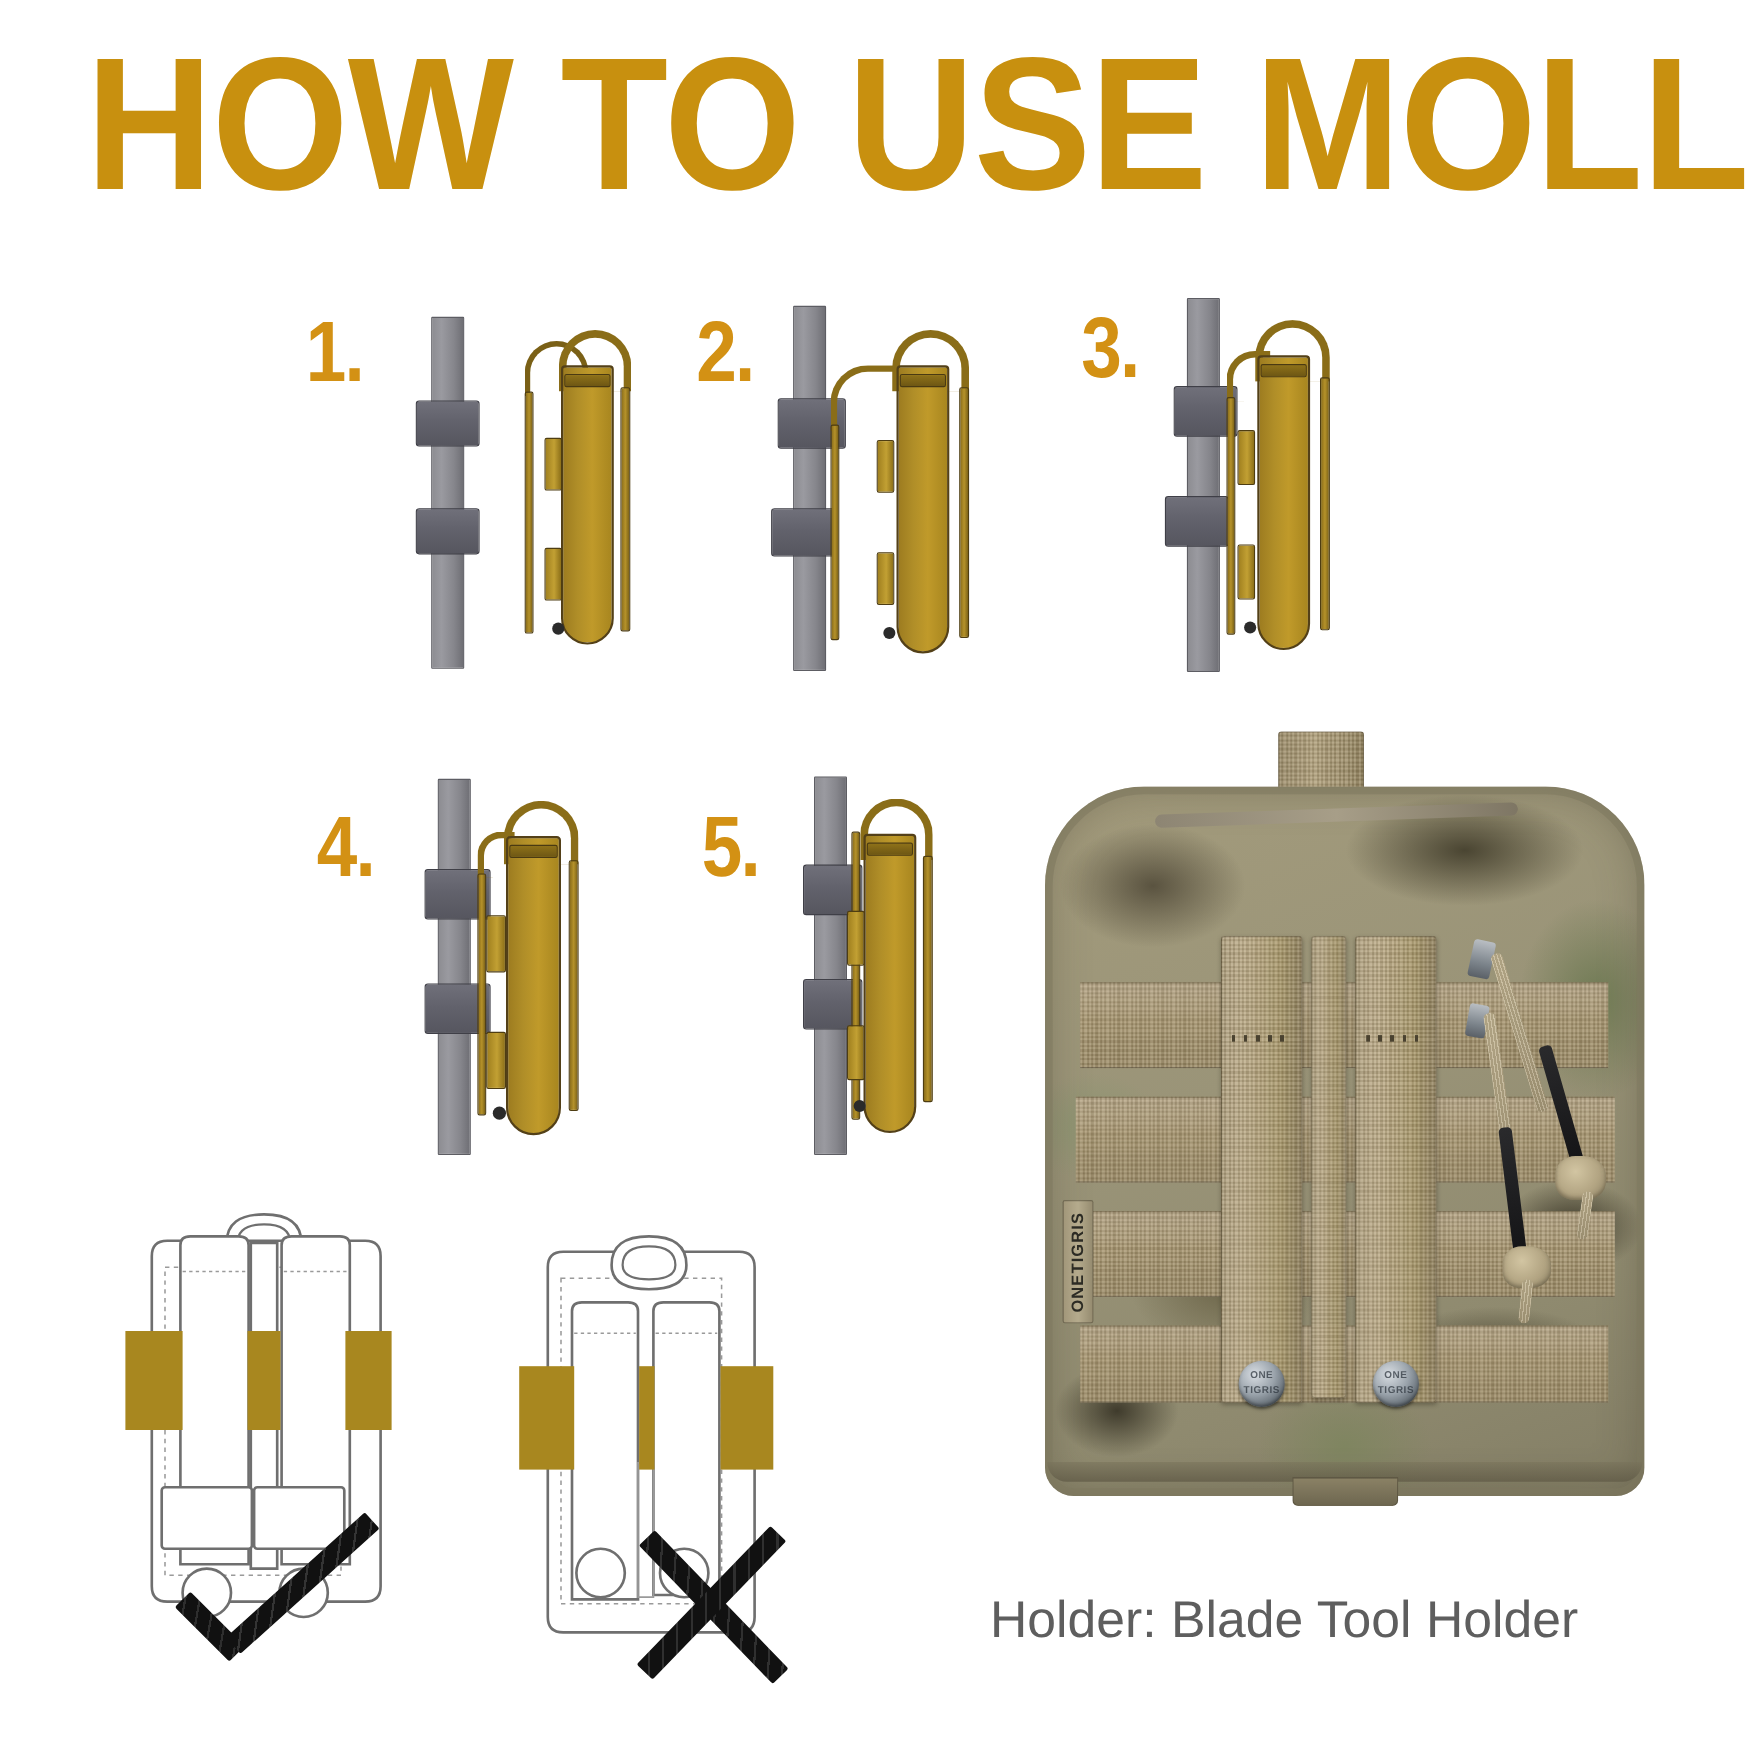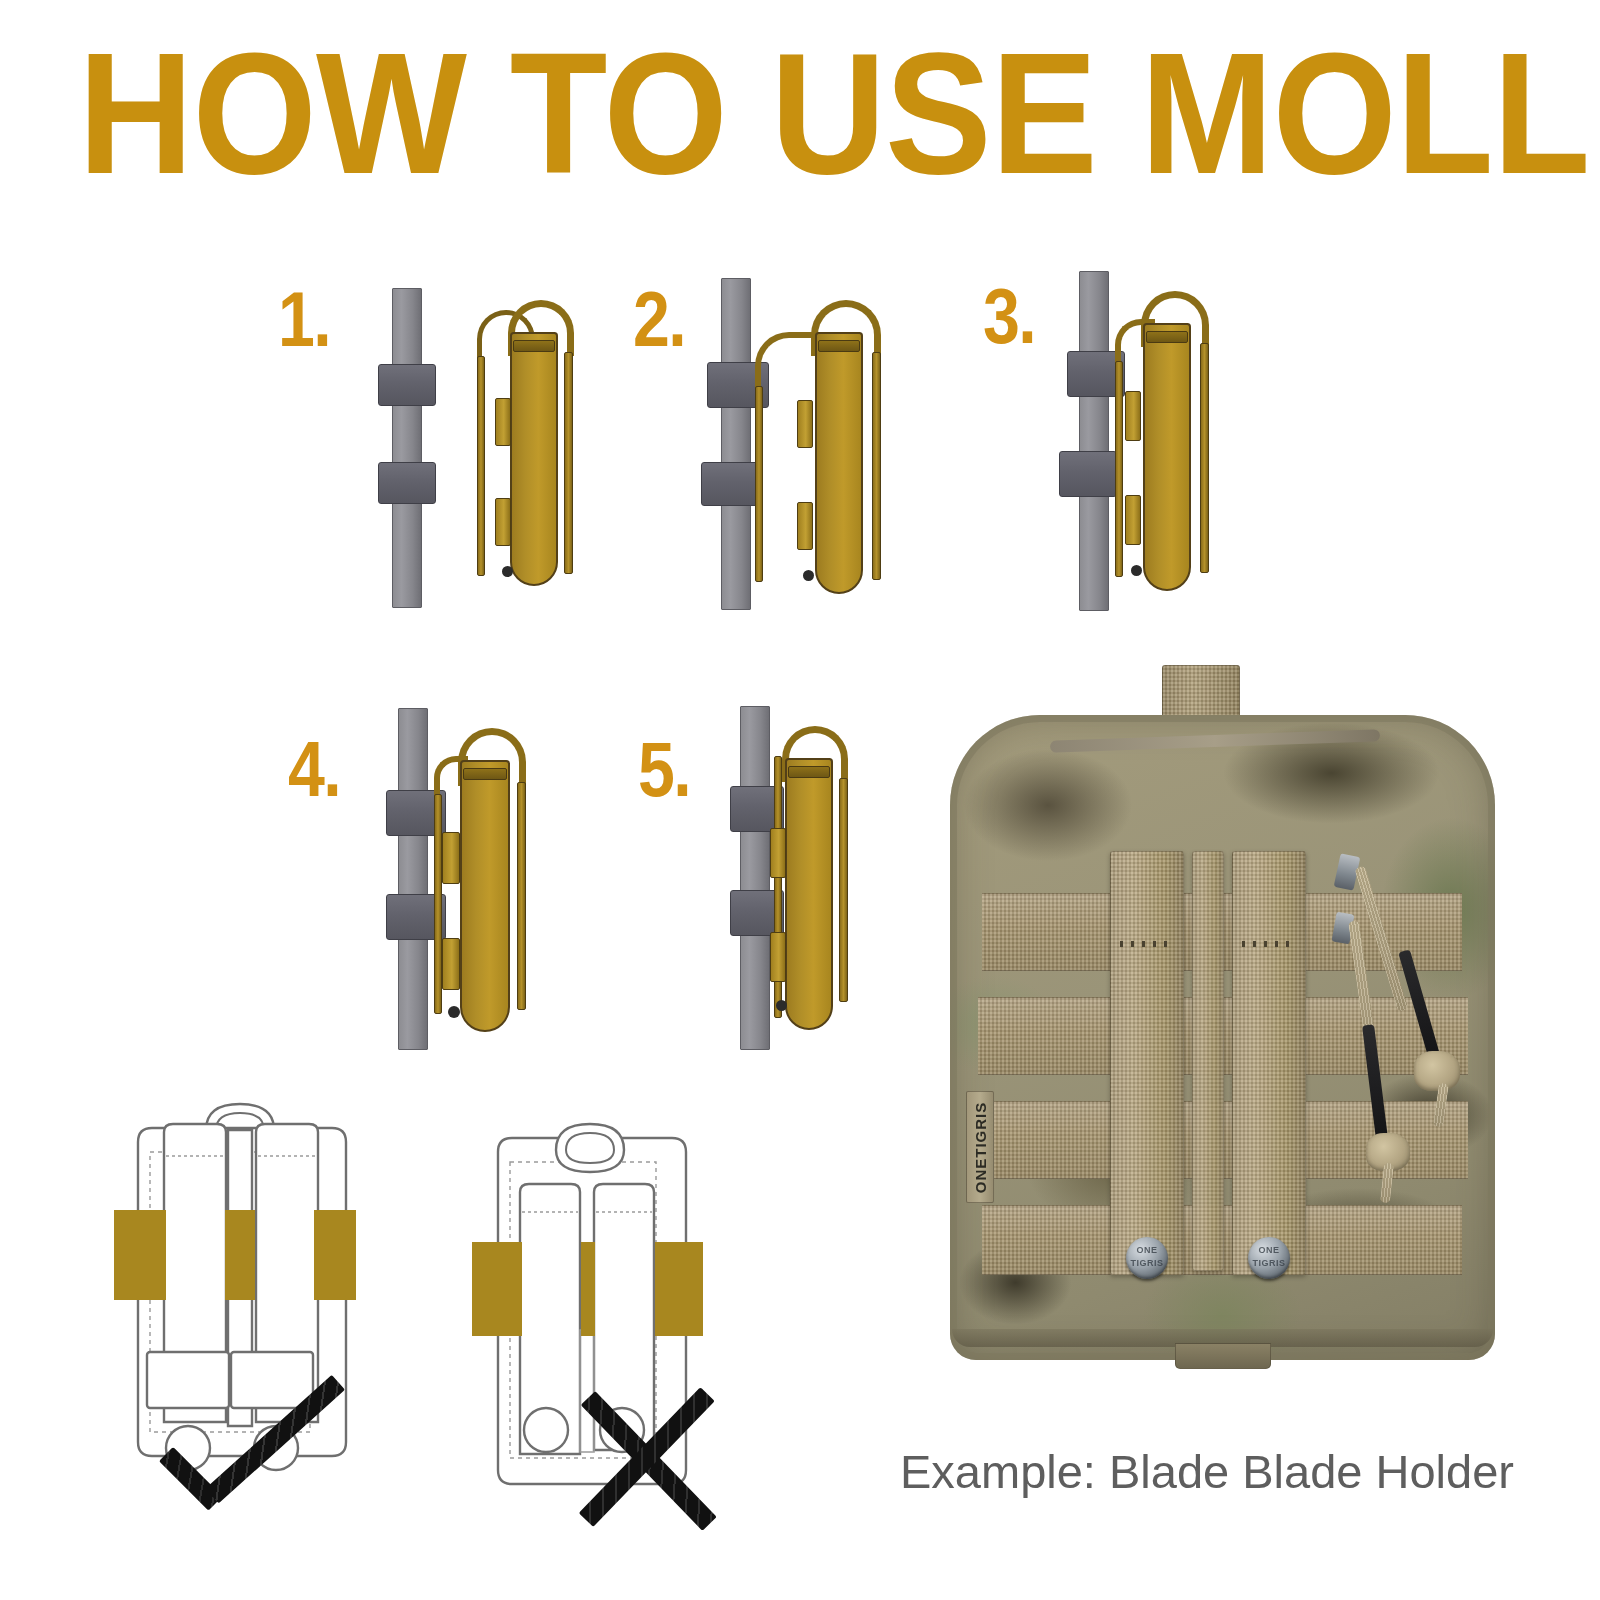--- a/index.html
+++ b/index.html
@@ -492,15 +492,15 @@
     <div class="cord-black" style="left:468px; top:296px; width:12px; height:112px; transform:rotate(-16deg); transform-origin:top center;"></div>
     <div class="cord-knot" style="left:484px; top:396px; width:46px; height:40px;"></div>
     <div class="cord" style="left:506px; top:428px; width:10px; height:44px; transform:rotate(8deg);"></div>
 
     <div class="cord" style="left:418px; top:266px; width:11px; height:166px; transform:rotate(-8deg); transform-origin:top center;"></div>
     <div class="cord-black" style="left:432px; top:370px; width:12px; height:118px; transform:rotate(-7deg); transform-origin:top center;"></div>
     <div class="cord-knot" style="left:436px; top:478px; width:44px; height:38px;"></div>
     <div class="cord" style="left:452px; top:508px; width:10px; height:40px; transform:rotate(6deg);"></div>
   </div>
 
-  <div id="caption">Example: Blade Blade Holder</div>
+  <div id="caption">Holder: Blade Tool Holder</div>
 
 </div>
 
 </body></html>

